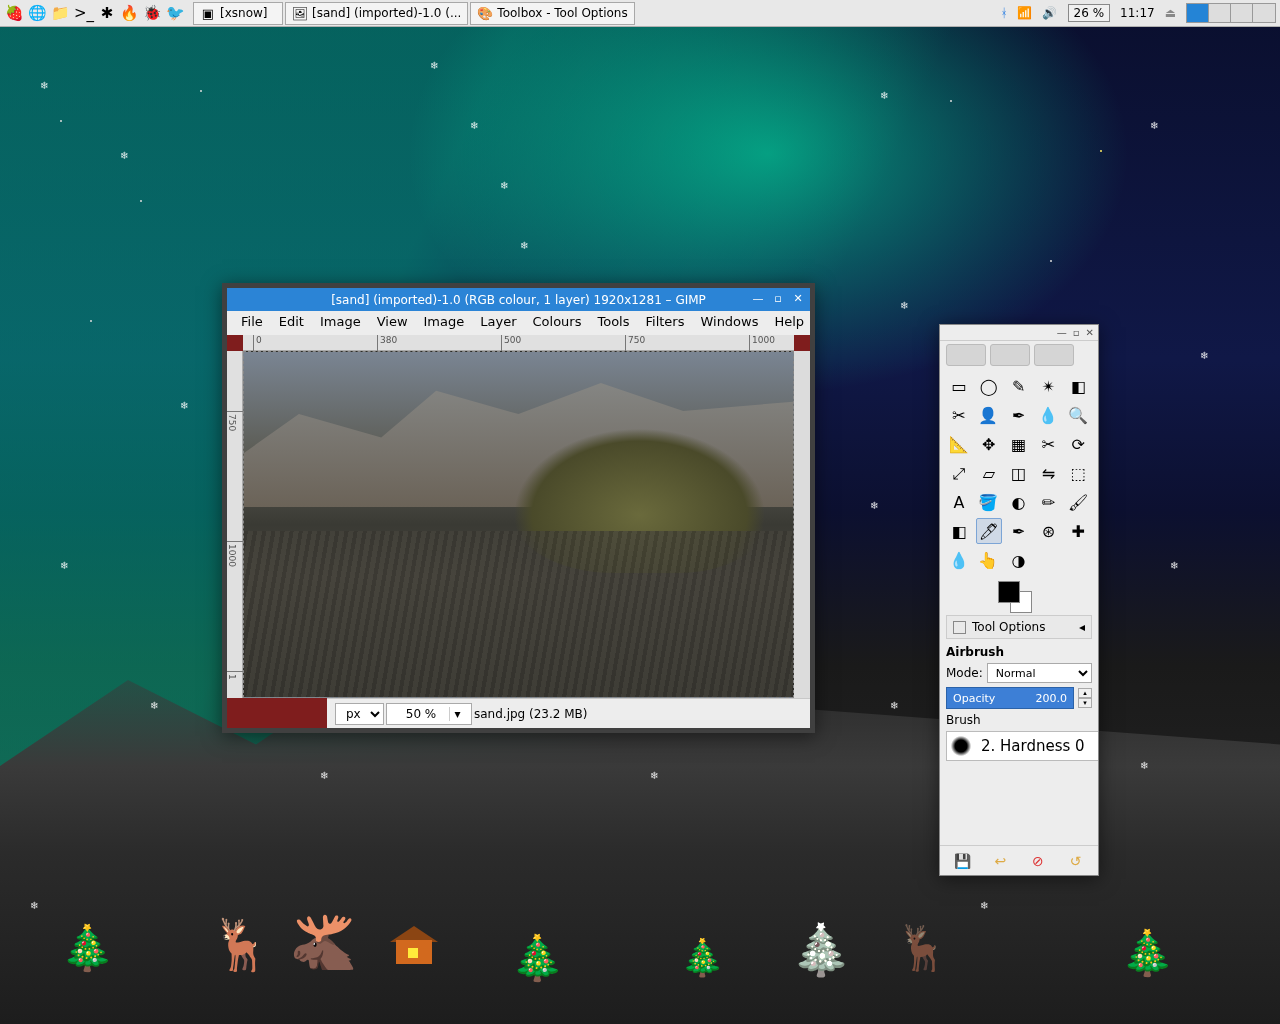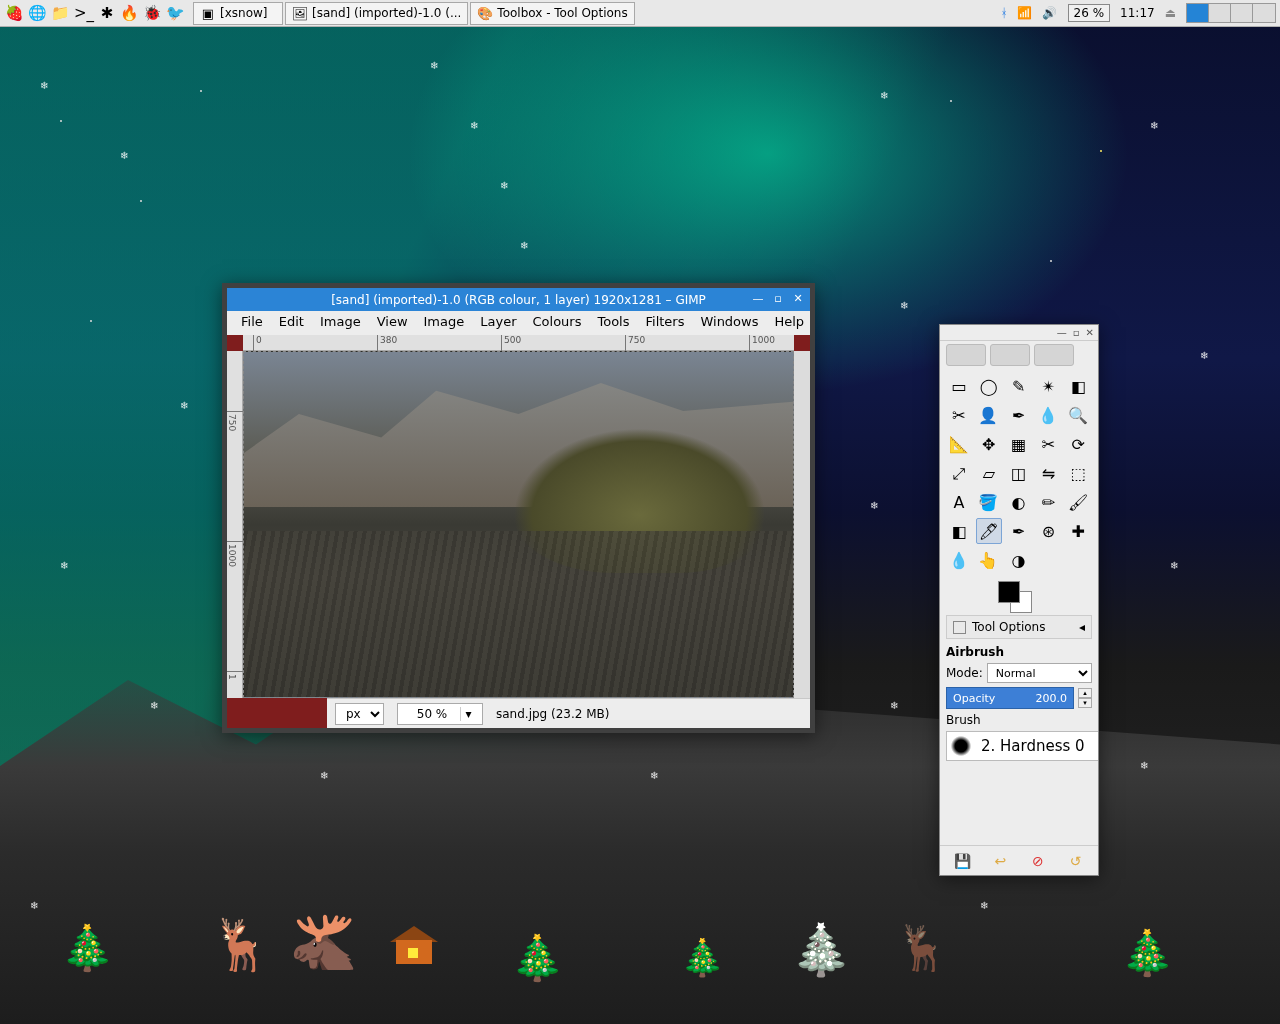--- a/index.html
+++ b/index.html
@@ -73,21 +73,21 @@
   background: linear-gradient(to bottom, #8b8e8e, #6b6358);
   clip-path: polygon(0 65%, 10% 40%, 25% 55%, 35% 25%, 50% 40%, 65% 20%, 80% 38%, 100% 32%, 100% 100%, 0 100%);
 }
 .canvas .grass { position:absolute; top:22%; right:5%; width:46%; height:42%;
   background: radial-gradient(ellipse at 50% 60%, #6a6a3c, #4a4a2a 60%, transparent 70%);
   border-radius:48% 50% 35% 40%; }
 .canvas .ripple { position:absolute; bottom:0; left:0; right:0; height:48%;
   background: repeating-linear-gradient(100deg, #37352f 0 4px, #46443c 4px 9px);
   opacity:0.7; }
 .scroll-v { width:16px; background:#dcdcdc; }
-.statusbar { height:30px; display:flex; align-items:center; gap:13px; padding:0 8px; background:#ededed; font-size:12px; border-top:1px solid #c8c8c8; margin-left:100px; }
+.statusbar { height:30px; display:flex; align-items:center; gap:2px; padding:0 8px; background:#ededed; font-size:12px; border-top:1px solid #c8c8c8; margin-left:100px; }
 .statusbar select, .statusbar .zoom { height:22px; border:1px solid #aaa; background:#fff; font-size:12px; padding:0 6px; }
 .zoom { display:flex; align-items:center; }
 .zoom input { width:56px; border:none; text-align:center; font-size:12px; }
 .zoom .arr { width:16px; text-align:center; cursor:pointer; border-left:1px solid #ccc; }
 
 
 .toolbox {
   position:absolute; left:939px; top:324px; width:160px; height:552px;
   background:#ededed; border:1px solid #888; box-shadow:0 3px 18px rgba(0,0,0,0.5);
   display:flex; flex-direction:column;

